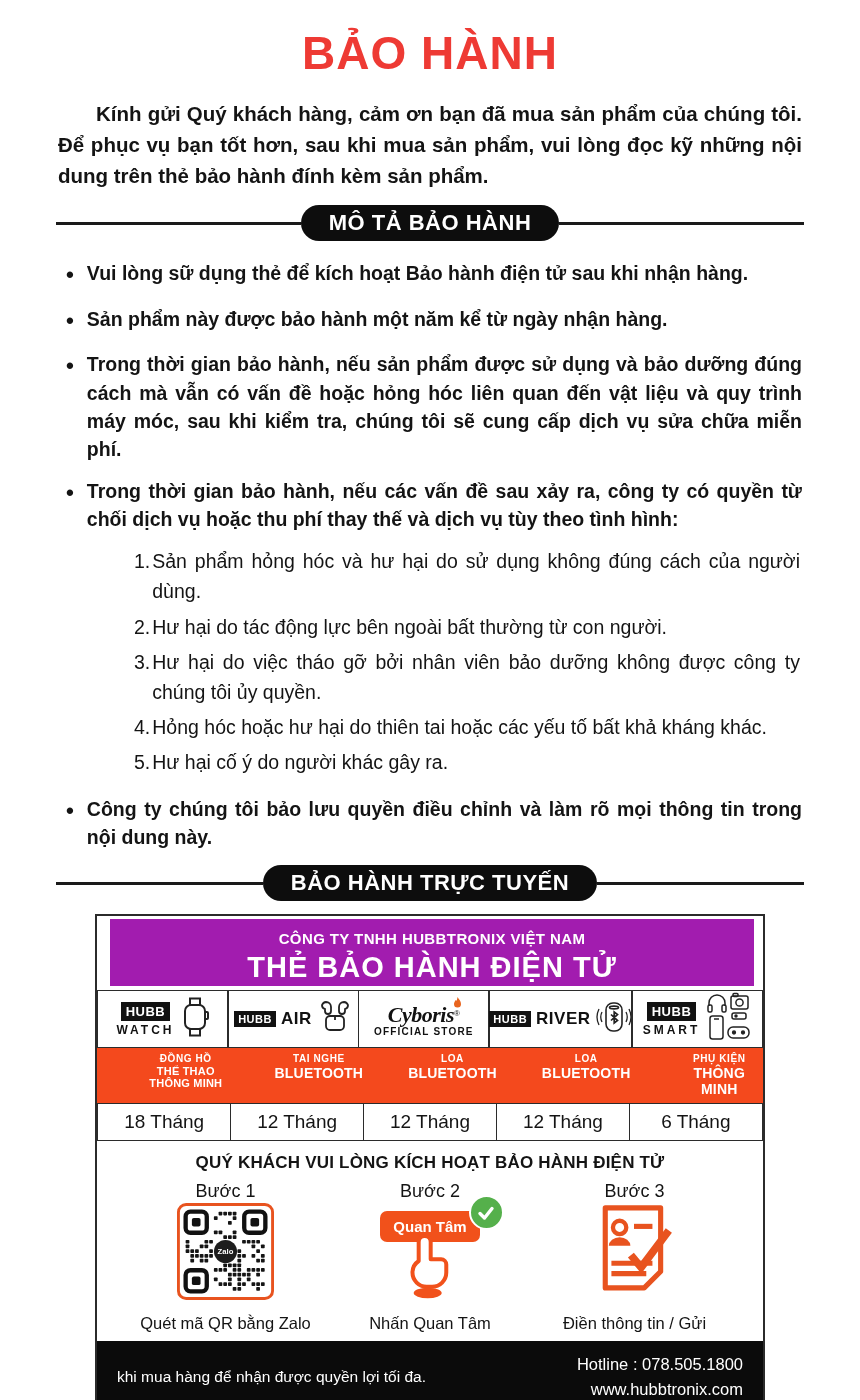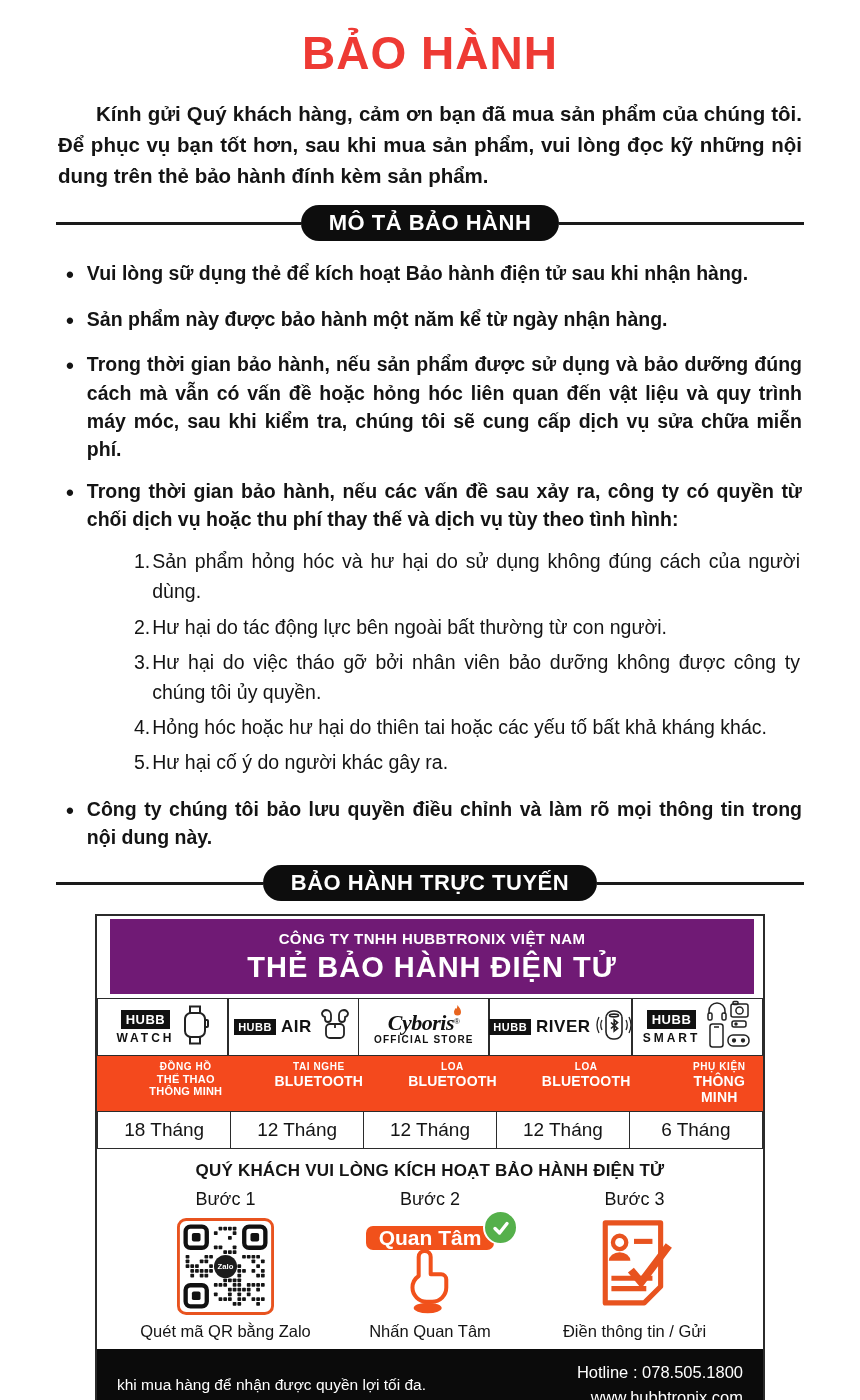--- a/index.html
+++ b/index.html
@@ -54,24 +54,24 @@
 
   
   .card {
     width: 670px;
     margin: 13px auto 0 auto;
     border: 2px solid #2b2b2b;
     background: #fff;
   }
   .card-header {
     margin: 3px 9px 0 13px;
-    background: #701a75;
+    background: #a21caf;
     color: #fff;
     text-align: center;
-    padding: 11px 0 10px 0;
+    padding: 11px 0 2px 0;
   }
   .company { font-size: 15px; font-weight: bold; letter-spacing: .4px; }
   .card-title { font-size: 29px; font-weight: 800; letter-spacing: 1px; margin-top: 4px; }
 
   .brand-row { display: flex; margin-top: 4px; }
   .brand-cell {
     flex: 1; height: 58px;
     border: 1.5px solid #2b2b2b;
     margin-left: -1.5px;
     display: flex; align-items: center; justify-content: center; gap: 5px;
@@ -100,29 +100,29 @@
     border: 1.5px solid #2b2b2b; margin-left: -1.5px;
     display: flex; align-items: center; justify-content: center;
     font-size: 19px;
   }
   .dur:first-child { margin-left: 0; }
 
   .activation { text-align: center; font-weight: bold; font-size: 17px; letter-spacing: .2px; margin: 12px 0 8px 0; }
 
   .steps { display: flex; justify-content: space-evenly; padding: 0 24px; }
   .step { display: flex; flex-direction: column; align-items: center; height: 152px; width: 200px; }
-  .step-label { font-size: 18px; margin-bottom: 8px; }
+  .step-label { font-size: 18px; margin-bottom: 1px; }
   .step-visual { position: relative; height: 100px; display: flex; align-items: flex-start; justify-content: center; }
   .step-caption { margin-top: auto; font-size: 16.5px; }
 
   .quan-wrap { position: relative; margin-top: 8px; }
   .quan-btn {
     background: #F1511B; color: #fff;
-    font-size: 21px; font-weight: bold;
-    padding: 0 13px; border-radius: 7px;
+    font-size: 15px; font-weight: bold;
+    padding: 7px 13px; border-radius: 7px;
     position: relative; z-index: 1;
   }
   .check-badge {
     position: absolute; top: -16px; right: -24px; z-index: 2;
     width: 35px; height: 35px; border-radius: 50%;
     background: #55B04B; border: 2px solid #fff;
     display: flex; align-items: center; justify-content: center;
   }
   .hand-wrap { position: absolute; left: 50%; transform: translateX(-54%); top: 22px; z-index: 3; }
 

